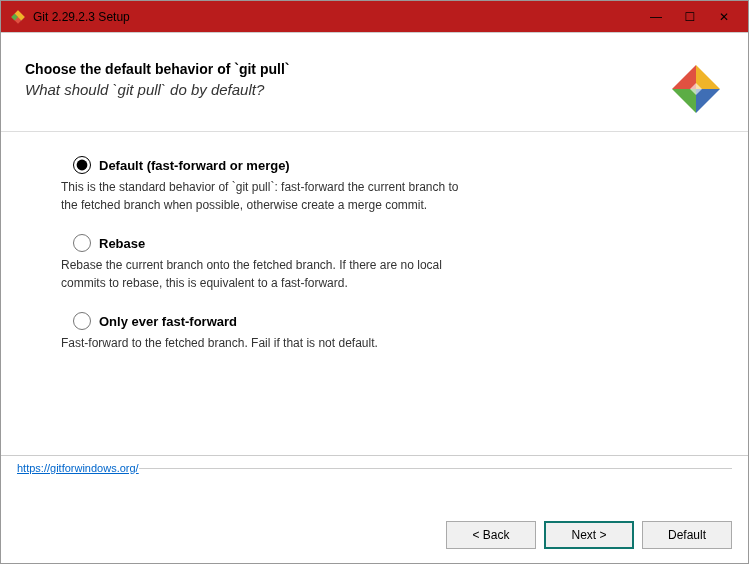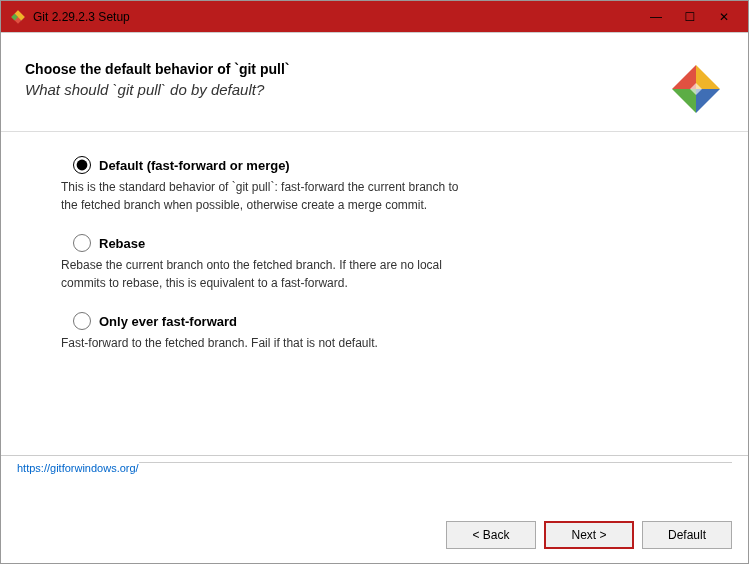--- a/index.html
+++ b/index.html
@@ -152,20 +152,22 @@
       border-top: 1px solid #ccc;
       padding: 0;
       flex-shrink: 0;
     }
 
     .footer-link-bar {
       padding: 6px 16px;
       font-size: 11px;
       color: #0066cc;
       display: flex;
+      align-items: center;
+      text-decoration: underline;
     }
 
     .footer-link {
       color: #0066cc;
       text-decoration: none;
       font-size: 11px;
     }
 
     .footer-divider-line {
       flex: 1;
@@ -186,21 +188,21 @@
       padding: 0 16px;
       font-size: 12px;
       cursor: pointer;
       border: 1px solid #aaa;
       background: #f0f0f0;
       color: #000;
       margin-top: 31px;
     }
 
     .btn-primary {
-      border: 2px solid #b91c1c;
+      border: 2px solid #0f766e;
       background: #f0f0f0;
     }
 
     
     .logo-piece-red { fill: #e05141; }
     .logo-piece-blue { fill: #3f6eb5; }
     .logo-piece-green { fill: #5cad45; }
     .logo-piece-yellow { fill: #f0b429; }
   </style>
 </head>

